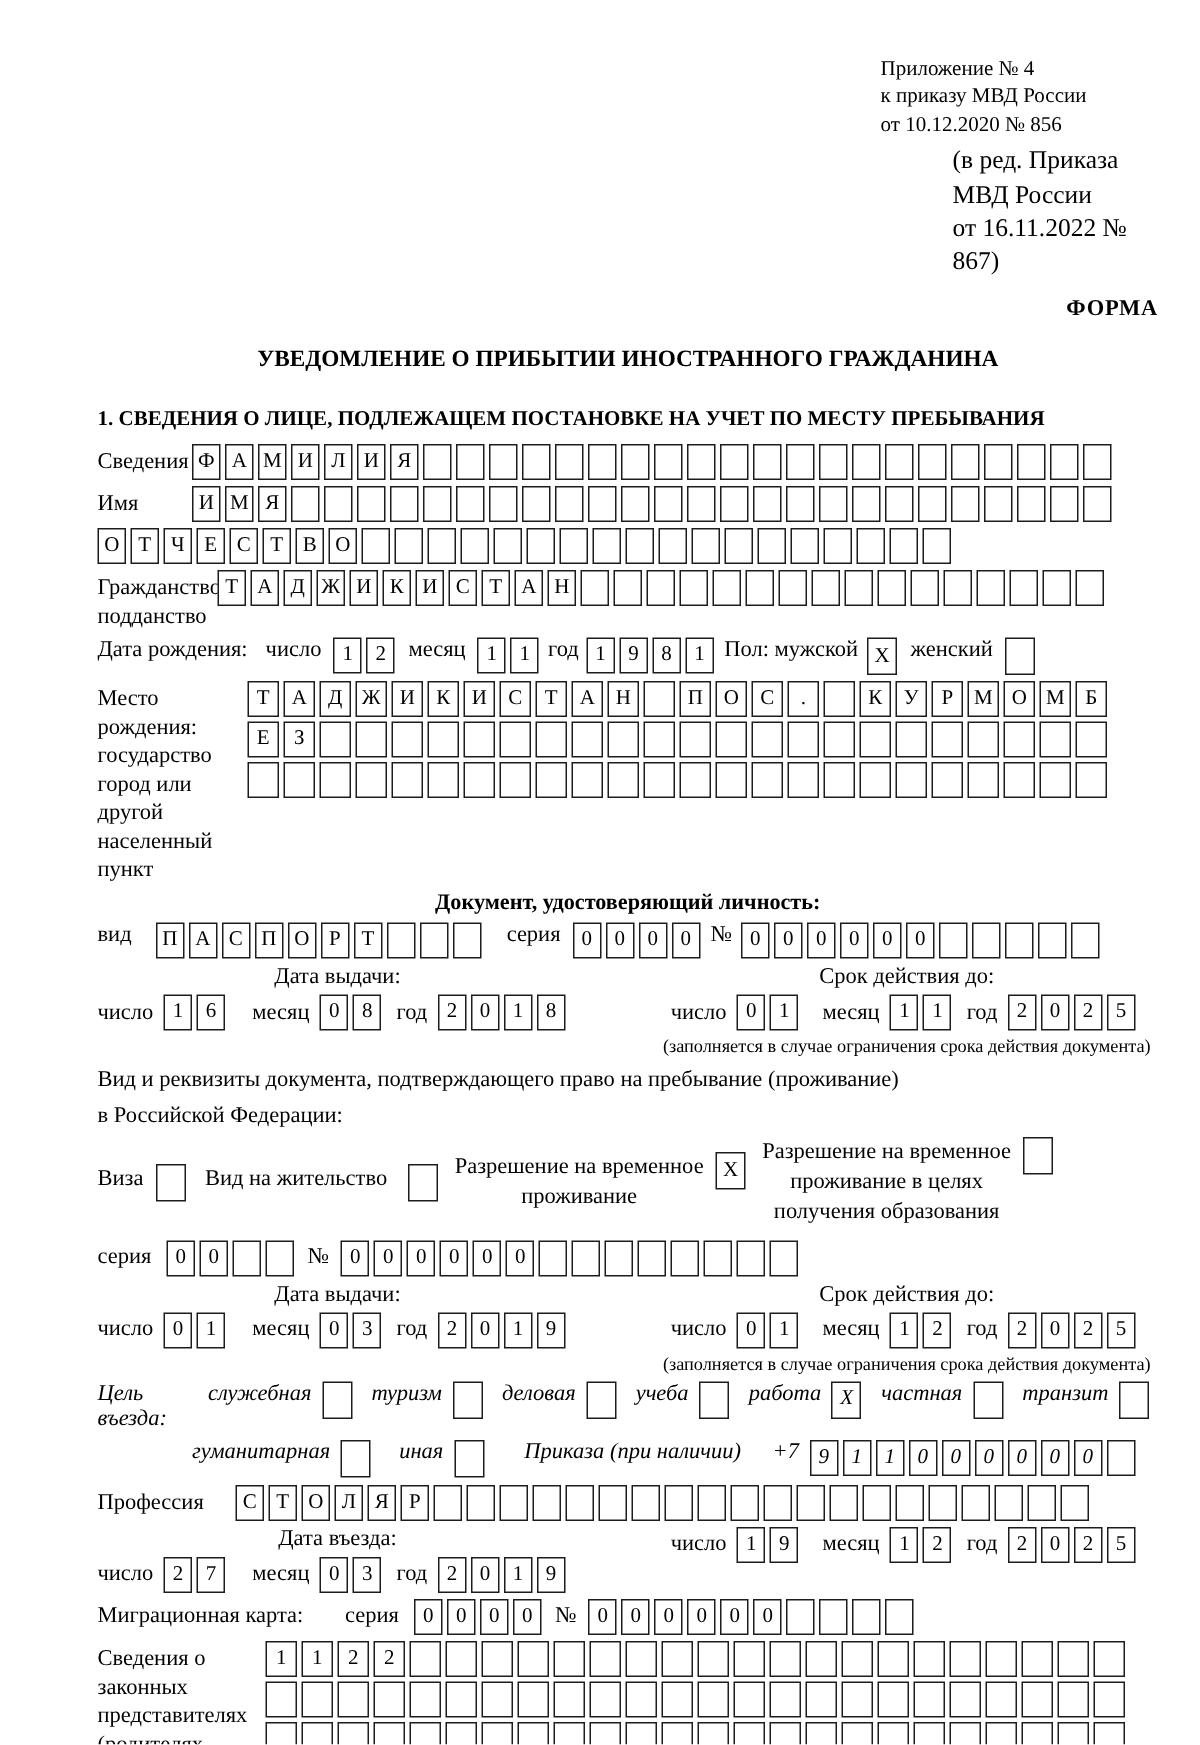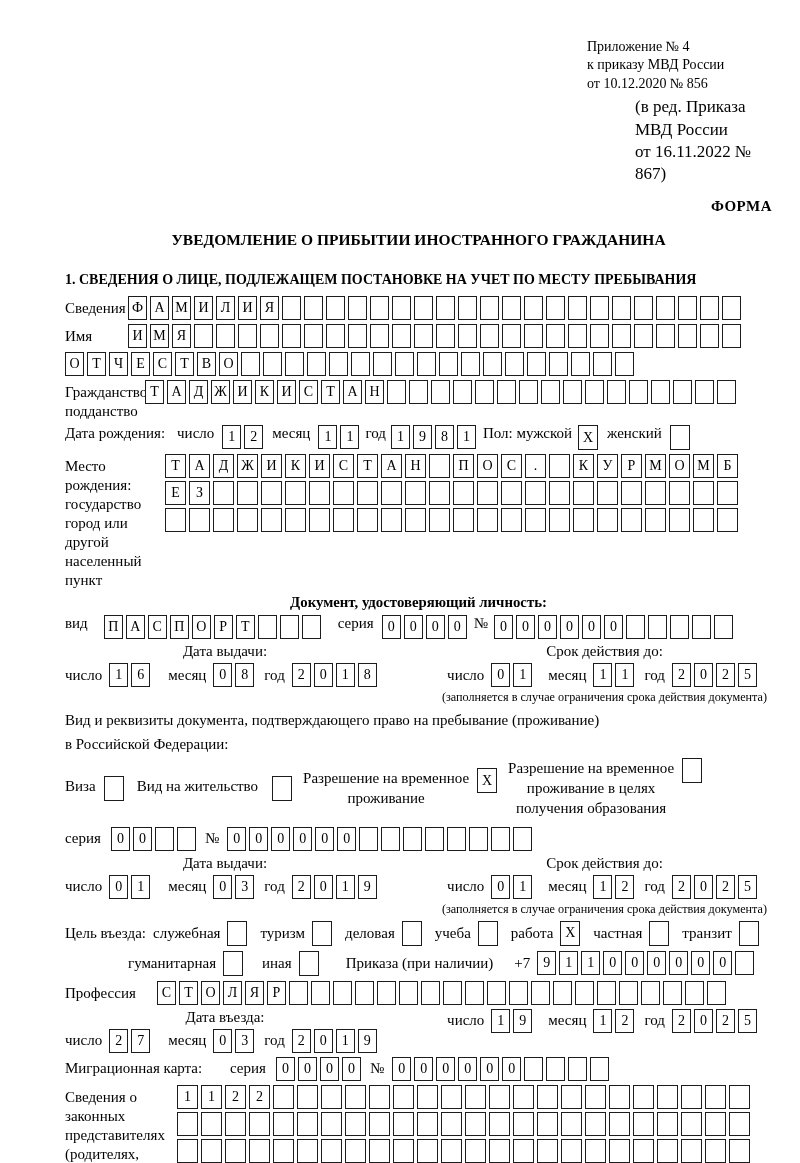--- a/index.html
+++ b/index.html
@@ -36,21 +36,21 @@
   .dcol-l .dtitle{width:320px;}
   .drow{display:flex;align-items:center;gap:5px;font-size:15px;}
   .drow .cells{margin:0 2px;}
   .dnote{font-size:12.2px;text-align:center;margin-top:3px;white-space:nowrap;}
   
   .perm-row{display:flex;align-items:center;gap:2px;margin:2px 0 8px;font-size:15px;}
   .perm-item{display:flex;align-items:flex-start;gap:8px;}
   .perm-lbl{line-height:1.35;}
   .perm-lbl.ctr{text-align:center;}
   
-  .purp{display:flex;align-items:center;gap:7px;font-size:15px;margin-bottom:5px;flex-wrap:nowrap;}
+  .purp{display:flex;align-items:flex-start;gap:7px;font-size:15px;margin-bottom:5px;flex-wrap:nowrap;font-style:italic;}
   .purp .cells{margin-right:3px;}
   .indent{margin-left:63px;}
   .gap-l{margin-left:14px;}
   .mt2{margin-top:2px;} .mt4{margin-top:4px;}
   .doc-head{text-align:center;font-weight:bold;font-size:14.8px;margin:4px 0 4px;}
   .intro{font-size:15px;line-height:1.55;margin-top:2px;}
   .reps-note{font-size:12.6px;text-align:center;margin-top:6px;}
   .nowrap{white-space:nowrap;}
 </style>
 </head>

